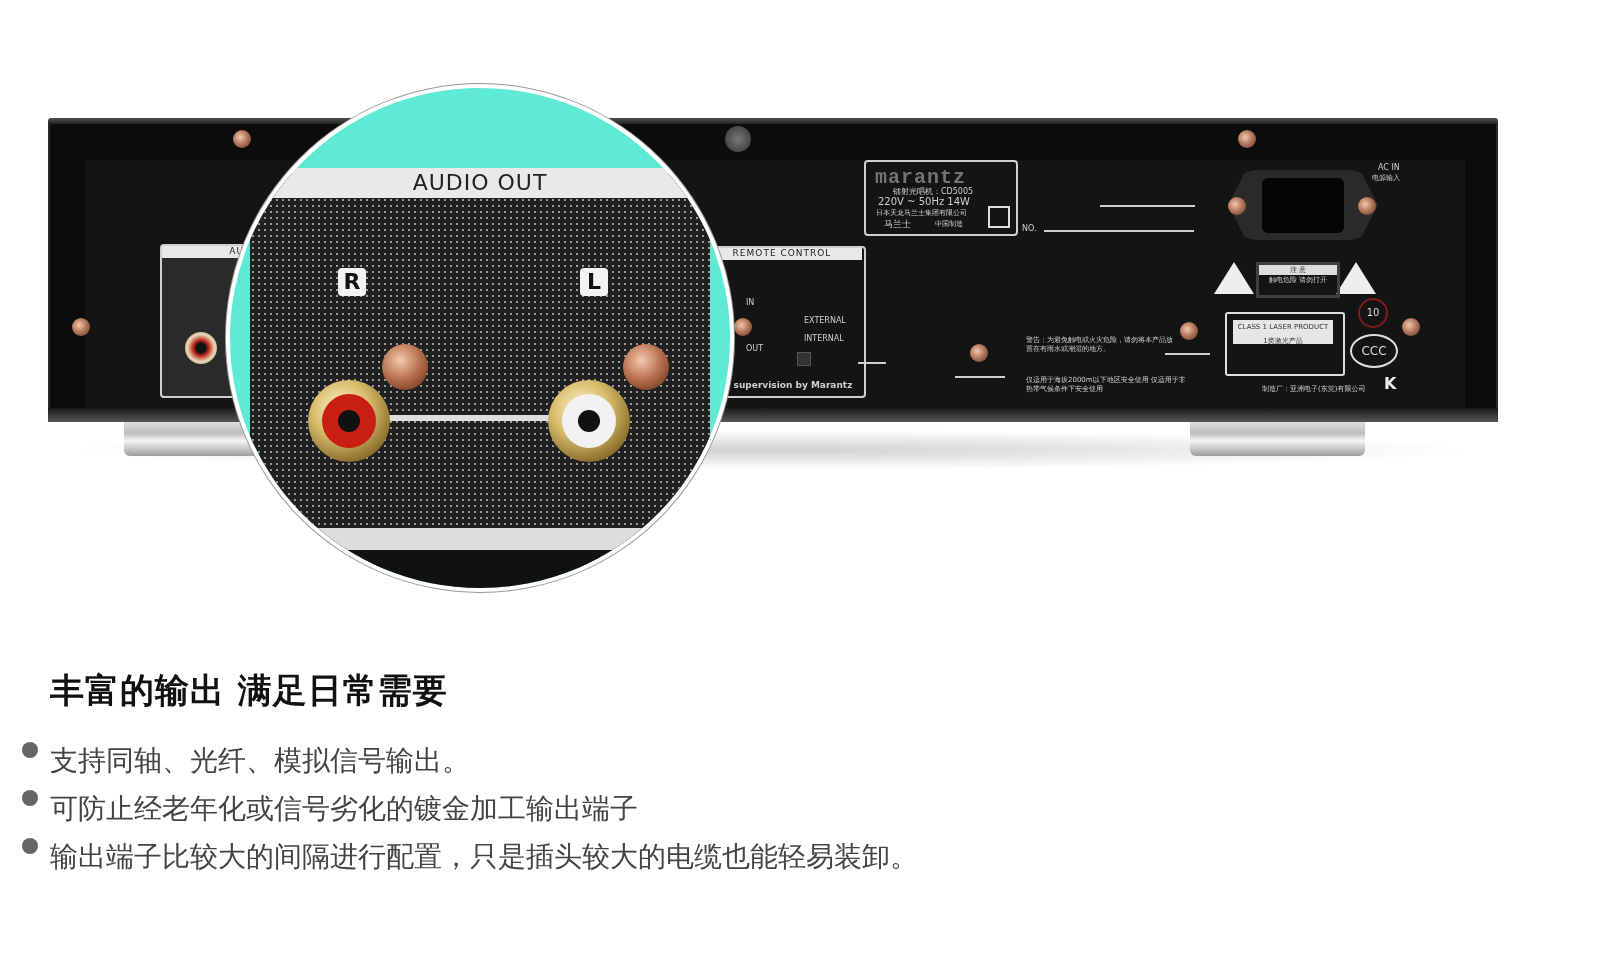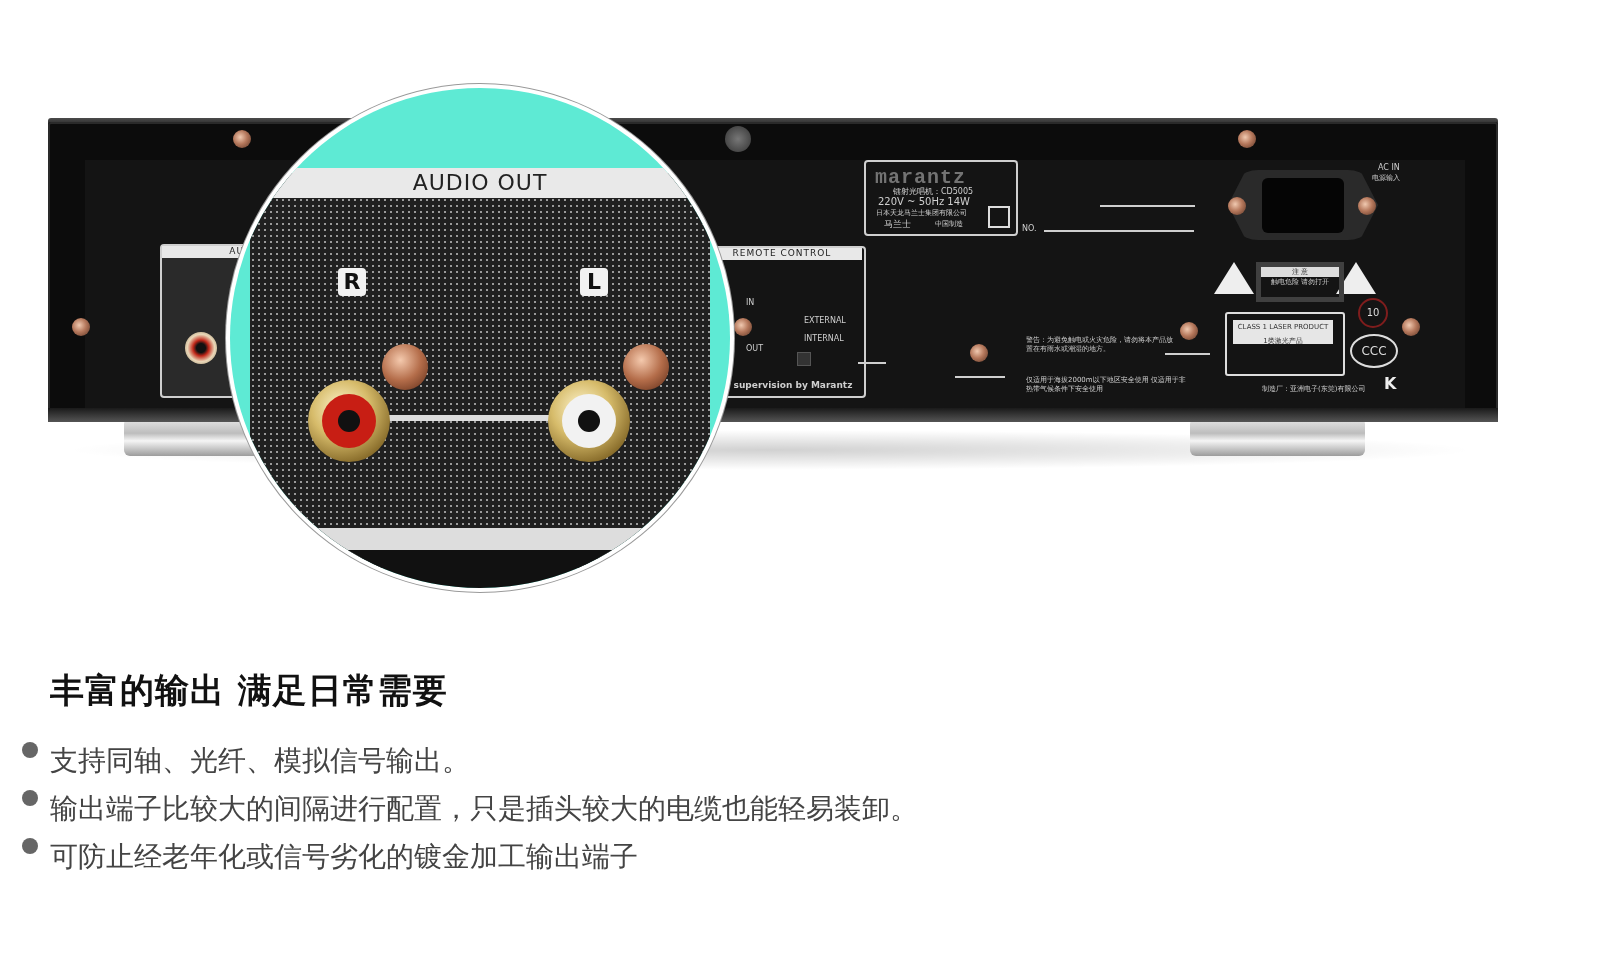--- a/index.html
+++ b/index.html
@@ -84,21 +84,21 @@
 
   <div class="ac-socket"></div>
   <div class="ac-inner"></div>
   <div class="screw" style="left:1228px;top:197px;"></div>
   <div class="screw" style="left:1358px;top:197px;"></div>
   <div class="spec" style="left:1378px;top:163px;font-size:8px;">AC IN</div>
   <div class="spec" style="left:1372px;top:173px;font-size:7px;">电源输入</div>
 
   <div class="warn-tri" style="left:1214px;top:262px;"></div>
   <div class="warn-tri" style="left:1336px;top:262px;"></div>
-  <div style="position:absolute;left:1256px;top:262px;width:78px;height:30px;border:5px solid #404040;">
+  <div style="position:absolute;left:1256px;top:262px;width:78px;height:30px;border:3px solid #404040;">
     <div class="spec" style="position:static;font-size:7px;text-align:center;background:#ddd;color:#222;">注 意</div>
     <div class="spec" style="position:static;font-size:7px;text-align:center;">触电危险 请勿打开</div>
   </div>
   <div style="position:absolute;left:1358px;top:298px;width:26px;height:26px;border-radius:50%;border:2px solid #7f1d1d;color:#ddd;font-size:10px;text-align:center;line-height:26px;">10</div>
   <div style="position:absolute;left:1350px;top:334px;width:44px;height:30px;border-radius:50%;border:2px solid #ddd;color:#ddd;font-size:12px;text-align:center;line-height:30px;">CCC</div>
 
   <div class="laser"></div>
   <div class="laser-in">
     <div>CLASS 1 LASER PRODUCT</div>
     <div>1类激光产品</div>
@@ -142,21 +142,21 @@
   </div>
 
   <div class="title">丰富的输出 满足日常需要</div>
   <ul class="bullets">
     <li>
         <span class="dot"></span>
         <span>支持同轴、光纤、模拟信号输出。</span>
       </li>
     <li>
         <span class="dot"></span>
-        <span>输出端子比较大的间隔进行配置，只是插头较大的电缆也能轻易装卸。</span>
+        <span>可防止经老年化或信号劣化的镀金加工输出端子</span>
       </li>
     <li>
         <span class="dot"></span>
-        <span>可防止经老年化或信号劣化的镀金加工输出端子</span>
+        <span>输出端子比较大的间隔进行配置，只是插头较大的电缆也能轻易装卸。</span>
       </li>
   </ul>
 
 </div>
 
 </body></html>

